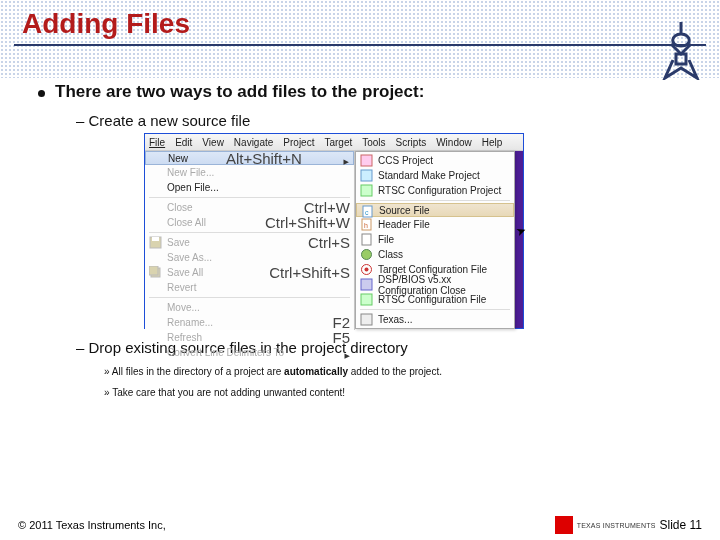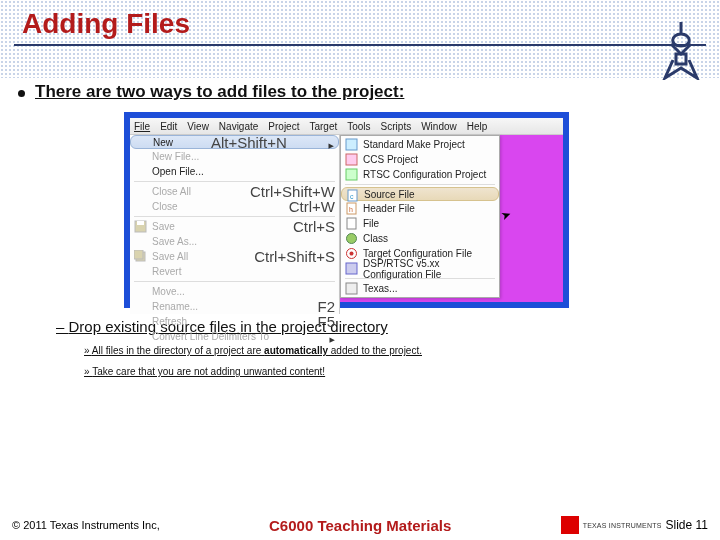--- a/index.html
+++ b/index.html
@@ -37,24 +37,23 @@
   .logo {
     position: absolute;
     top: 20px; right: 16px;
     width: 46px; height: 64px;
     z-index: 2;
     text-align: center;
   }
   .logo svg { display:block; margin:auto; }
   .content {
     position: relative;
-    padding: 36px 22px 0 4px;
+    padding: 36px 22px 0 24px;
     font-size: 14px;
     color: #111;
-    text-decoration: underline;
   }
   .bullet1 {
     display: flex;
     align-items: baseline;
     margin-bottom: 10px;
     margin-left: 14px;
   }
   .bullet1-dot {
     width: 7px; height: 7px; background: #111; border-radius: 50%;
     margin-right: 10px; margin-top: 6px;
@@ -69,24 +68,24 @@
   .bullet2::before { content: "– "; }
   .bullet3 {
     margin-left: 80px;
     font-size: 10px;
     margin-top: 10px;
   }
   .bullet3::before { content: "» "; }
 
   .screenshot-wrap {
     margin: 4px 0 0 120px;
-    width: 445px;
+    width: 380px;
     height: 196px;
-    background: #d946ef;
-    border: 6px solid #1d4ed8;
+    background: #4c1d95;
+    border: 1px solid #1d4ed8;
     font-family: Tahoma, sans-serif;
     font-size: 10px;
     display: flex;
     position: relative;
   }
   .menubar {
     position: absolute;
     top: 0; left: 0; right: 0;
     height: 17px;
     background: linear-gradient(#f7f7f7,#e6e6e6);
@@ -123,21 +122,21 @@
   }
   .menu-item .shortcut {
     margin-left: auto;
     color: #444;
     font-size: 15px;
   }
   .menu-item.disabled { color: #aaa; }
   .menu-item.highlight {
     background: linear-gradient(#dce7f7,#cddcf2);
     border: 1px solid #9ab4d8;
-    border-radius: 6px;
+    border-radius: 0;
     height: 14px;
     margin: 0;
   }
   .menu-item .arrow::after {
     content: "▶";
     font-size: 7px;
     color: #333;
     margin-left: 4px;
   }
   .sep { height: 0; border-top: 1px solid #ddd; margin: 2px 4px; }
@@ -161,21 +160,21 @@
     font-size: 12px;
     color: #000;
     transform: rotate(-20deg);
   }
   .footer {
     position: absolute;
     bottom: 6px; left: 0; right: 0;
     display: flex;
     align-items: center;
     justify-content: space-between;
-    padding: 0 12px;
+    padding: 0 18px;
     font-size: 11px;
     text-align: center;
   }
   .footer-center {
     font-weight: bold;
     color: #b31b1b;
     font-size: 15px;
   }
   .ti-logo {
     display: flex; align-items: center; gap: 4px;
@@ -200,20 +199,21 @@
     <path d="M14 40 L6 58 L22 48 L38 58 L30 40" stroke="#2a3a6a" stroke-width="3" fill="none"></path>
     <rect x="17" y="34" width="10" height="10" stroke="#2a3a6a" stroke-width="3" fill="none"></rect>
   </svg>
 </div>
 
 <div class="content">
   <div class="bullet1">
     <div class="bullet1-dot"></div>
     <div class="bullet1-text">There are two ways to add files to the project:</div>
   </div>
+  <div class="bullet2">Create a new source file</div>
 
   <div class="screenshot-wrap">
     <div class="menubar" id="menubar">
         <span>File</span>
         <span>Edit</span>
         <span>View</span>
         <span>Navigate</span>
         <span>Project</span>
         <span>Target</span>
         <span>Tools</span>
@@ -228,26 +228,26 @@
           <span class="shortcut arrow"></span>
         </div>
         <div class="menu-item disabled">
           <span>New File...</span>
         </div>
         <div class="menu-item">
           <span>Open File...</span>
         </div>
         <div class="sep"></div>
         <div class="menu-item disabled">
+          <span>Close</span>
+          <span class="shortcut">Ctrl+W</span>
+        </div>
+        <div class="menu-item disabled">
           <span>Close All</span>
           <span class="shortcut">Ctrl+Shift+W</span>
-        </div>
-        <div class="menu-item disabled">
-          <span>Close</span>
-          <span class="shortcut">Ctrl+W</span>
         </div>
         <div class="sep"></div>
         <div class="menu-item disabled">
           <span class="ico">
             <svg width="13" height="13">
               <rect x="1" y="1" width="11" height="11" fill="#d9d3af" stroke="#bbb"></rect>
               <rect x="3" y="1" width="7" height="4" fill="#fff"></rect>
             </svg>
           </span>
           <span>Save</span>
@@ -284,32 +284,32 @@
         <div class="menu-item disabled">
           <span>Convert Line Delimiters To</span>
           <span class="shortcut arrow"></span>
         </div>
       </div>
     <div class="right-menu" id="rightmenu">
       <div class="cursor">➤</div>
     <div class="menu-item">
           <span class="ico">
             <svg width="13" height="13">
+              <rect x="1" y="1" width="11" height="11" fill="#fce" stroke="#c66"></rect>
+            </svg>
+          </span>
+          <span>CCS Project</span>
+        </div>
+        <div class="menu-item">
+          <span class="ico">
+            <svg width="13" height="13">
               <rect x="1" y="1" width="11" height="11" fill="#cef" stroke="#69c"></rect>
             </svg>
           </span>
           <span>Standard Make Project</span>
-        </div>
-        <div class="menu-item">
-          <span class="ico">
-            <svg width="13" height="13">
-              <rect x="1" y="1" width="11" height="11" fill="#fce" stroke="#c66"></rect>
-            </svg>
-          </span>
-          <span>CCS Project</span>
         </div>
         <div class="menu-item">
           <span class="ico">
             <svg width="13" height="13">
               <rect x="1" y="1" width="11" height="11" fill="#cfc" stroke="#6c6"></rect>
             </svg>
           </span>
           <span>RTSC Configuration Project</span>
         </div>
         <div class="sep"></div>
@@ -355,21 +355,29 @@
             </svg>
           </span>
           <span>Target Configuration File</span>
         </div>
         <div class="menu-item">
           <span class="ico">
             <svg width="13" height="13">
               <rect x="1" y="1" width="11" height="11" fill="#cce" stroke="#66c"></rect>
             </svg>
           </span>
-          <span>DSP/RTSC v5.xx Configuration File</span>
+          <span>DSP/BIOS v5.xx Configuration Close</span>
+        </div>
+        <div class="menu-item">
+          <span class="ico">
+            <svg width="13" height="13">
+              <rect x="1" y="1" width="11" height="11" fill="#cfc" stroke="#6c6"></rect>
+            </svg>
+          </span>
+          <span>RTSC Configuration File</span>
         </div>
         <div class="sep"></div>
         <div class="menu-item">
           <span class="ico">
             <svg width="13" height="13">
               <rect x="1" y="1" width="11" height="11" fill="#eee" stroke="#888"></rect>
             </svg>
           </span>
           <span>Texas...</span>
         </div>
@@ -378,21 +386,20 @@
 
   <div class="bullet2">Drop existing source files in the project directory</div>
   <div class="bullet3">
     <span>All files in the directory of a project are </span><b>automatically</b><span> added to the project.</span>
   </div>
   <div class="bullet3">Take care that you are not adding unwanted content!</div>
 </div>
 
 <div class="footer">
   <div>© 2011 Texas Instruments Inc,</div>
-  <div class="footer-center">C6000 Teaching Materials</div>
   <div style="display:flex;align-items:center;gap:4px;">
     <div class="ti-logo">
       <div class="ti-square"></div>
       <span style="font-size:7px;letter-spacing:0.2px;">TEXAS INSTRUMENTS</span>
     </div>
     <div class="slide-no">Slide 11</div>
   </div>
 </div>
 
 </body></html>

